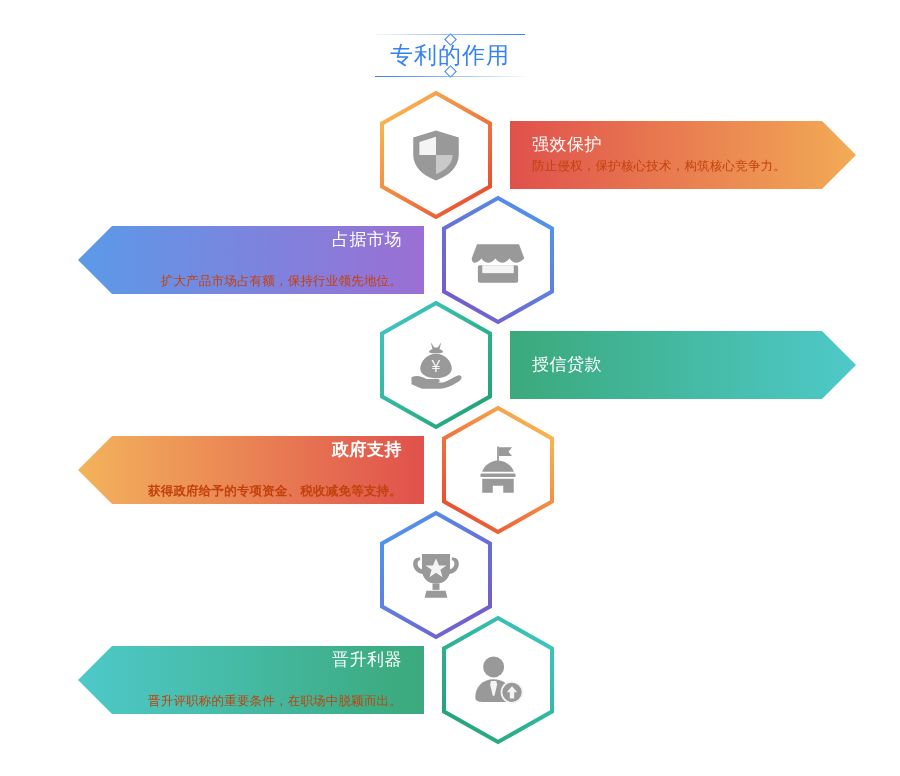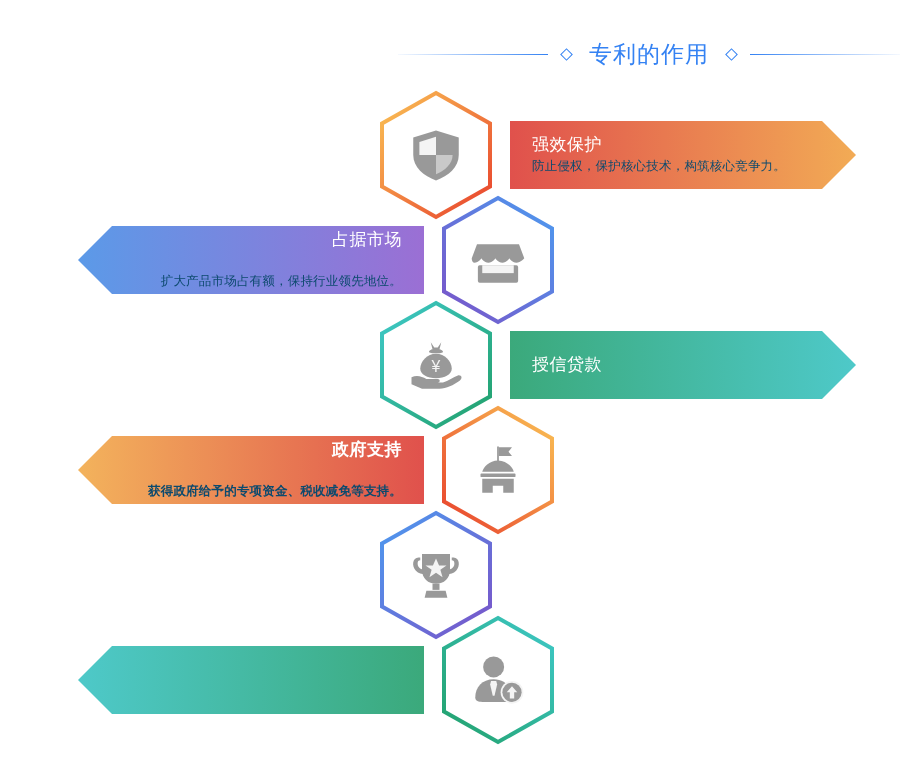--- a/index.html
+++ b/index.html
@@ -22,21 +22,22 @@
 
   
   .title-wrap {
     position: absolute;
     left: 0;
     top: 34px;
     width: 900px;
     height: 40px;
     display: flex;
     align-items: center;
-    justify-content: flex-end;
+    justify-content: space-between;
+    flex-direction: column;
   }
   .title-line {
     width: 150px;
     height: 1px;
     flex: 0 0 auto;
   }
   .title-line.left {
     background: linear-gradient(to right, rgba(52,130,243,0.05), #3482f3);
   }
   .title-line.right {
@@ -121,21 +122,21 @@
     box-sizing: border-box;
   }
   .banner .b-title {
     font-size: 17px;
     color: #ffffff;
     line-height: 1.35;
     letter-spacing: 0.5px;
   }
   .banner .b-sub {
     font-size: 12.5px;
-    color: #0c4a6e;
+    color: #c2410c;
     line-height: 1.5;
     letter-spacing: 0.2px;
   }
 
   .banner.right .txt {
     left: 22px;
     right: 60px;
     text-align: left;
     align-items: flex-start;
   }
@@ -360,17 +361,21 @@
           <div class="shape">
   <svg viewBox="0 0 346 68" preserveAspectRatio="none">
     <defs>
       <linearGradient id="bg5" x1="0%" y1="0%" x2="100%" y2="0%">
         <stop offset="0%" stop-color="#4ec9c9"></stop>
         <stop offset="100%" stop-color="#3ba97b"></stop>
       </linearGradient>
     </defs>
     <path d="M346 0 H34 L0 34 L34 68 H346 Z" fill="url(#bg5)"></path>
   </svg></div>
+          <div class="txt">
+            <div class="b-title">晋升利器</div>
+            <div class="b-sub">晋升评职称的重要条件，在职场中脱颖而出。</div>
+          </div>
         </div>
       </div>
     </div>
 
 </div>
 
 </body></html>

